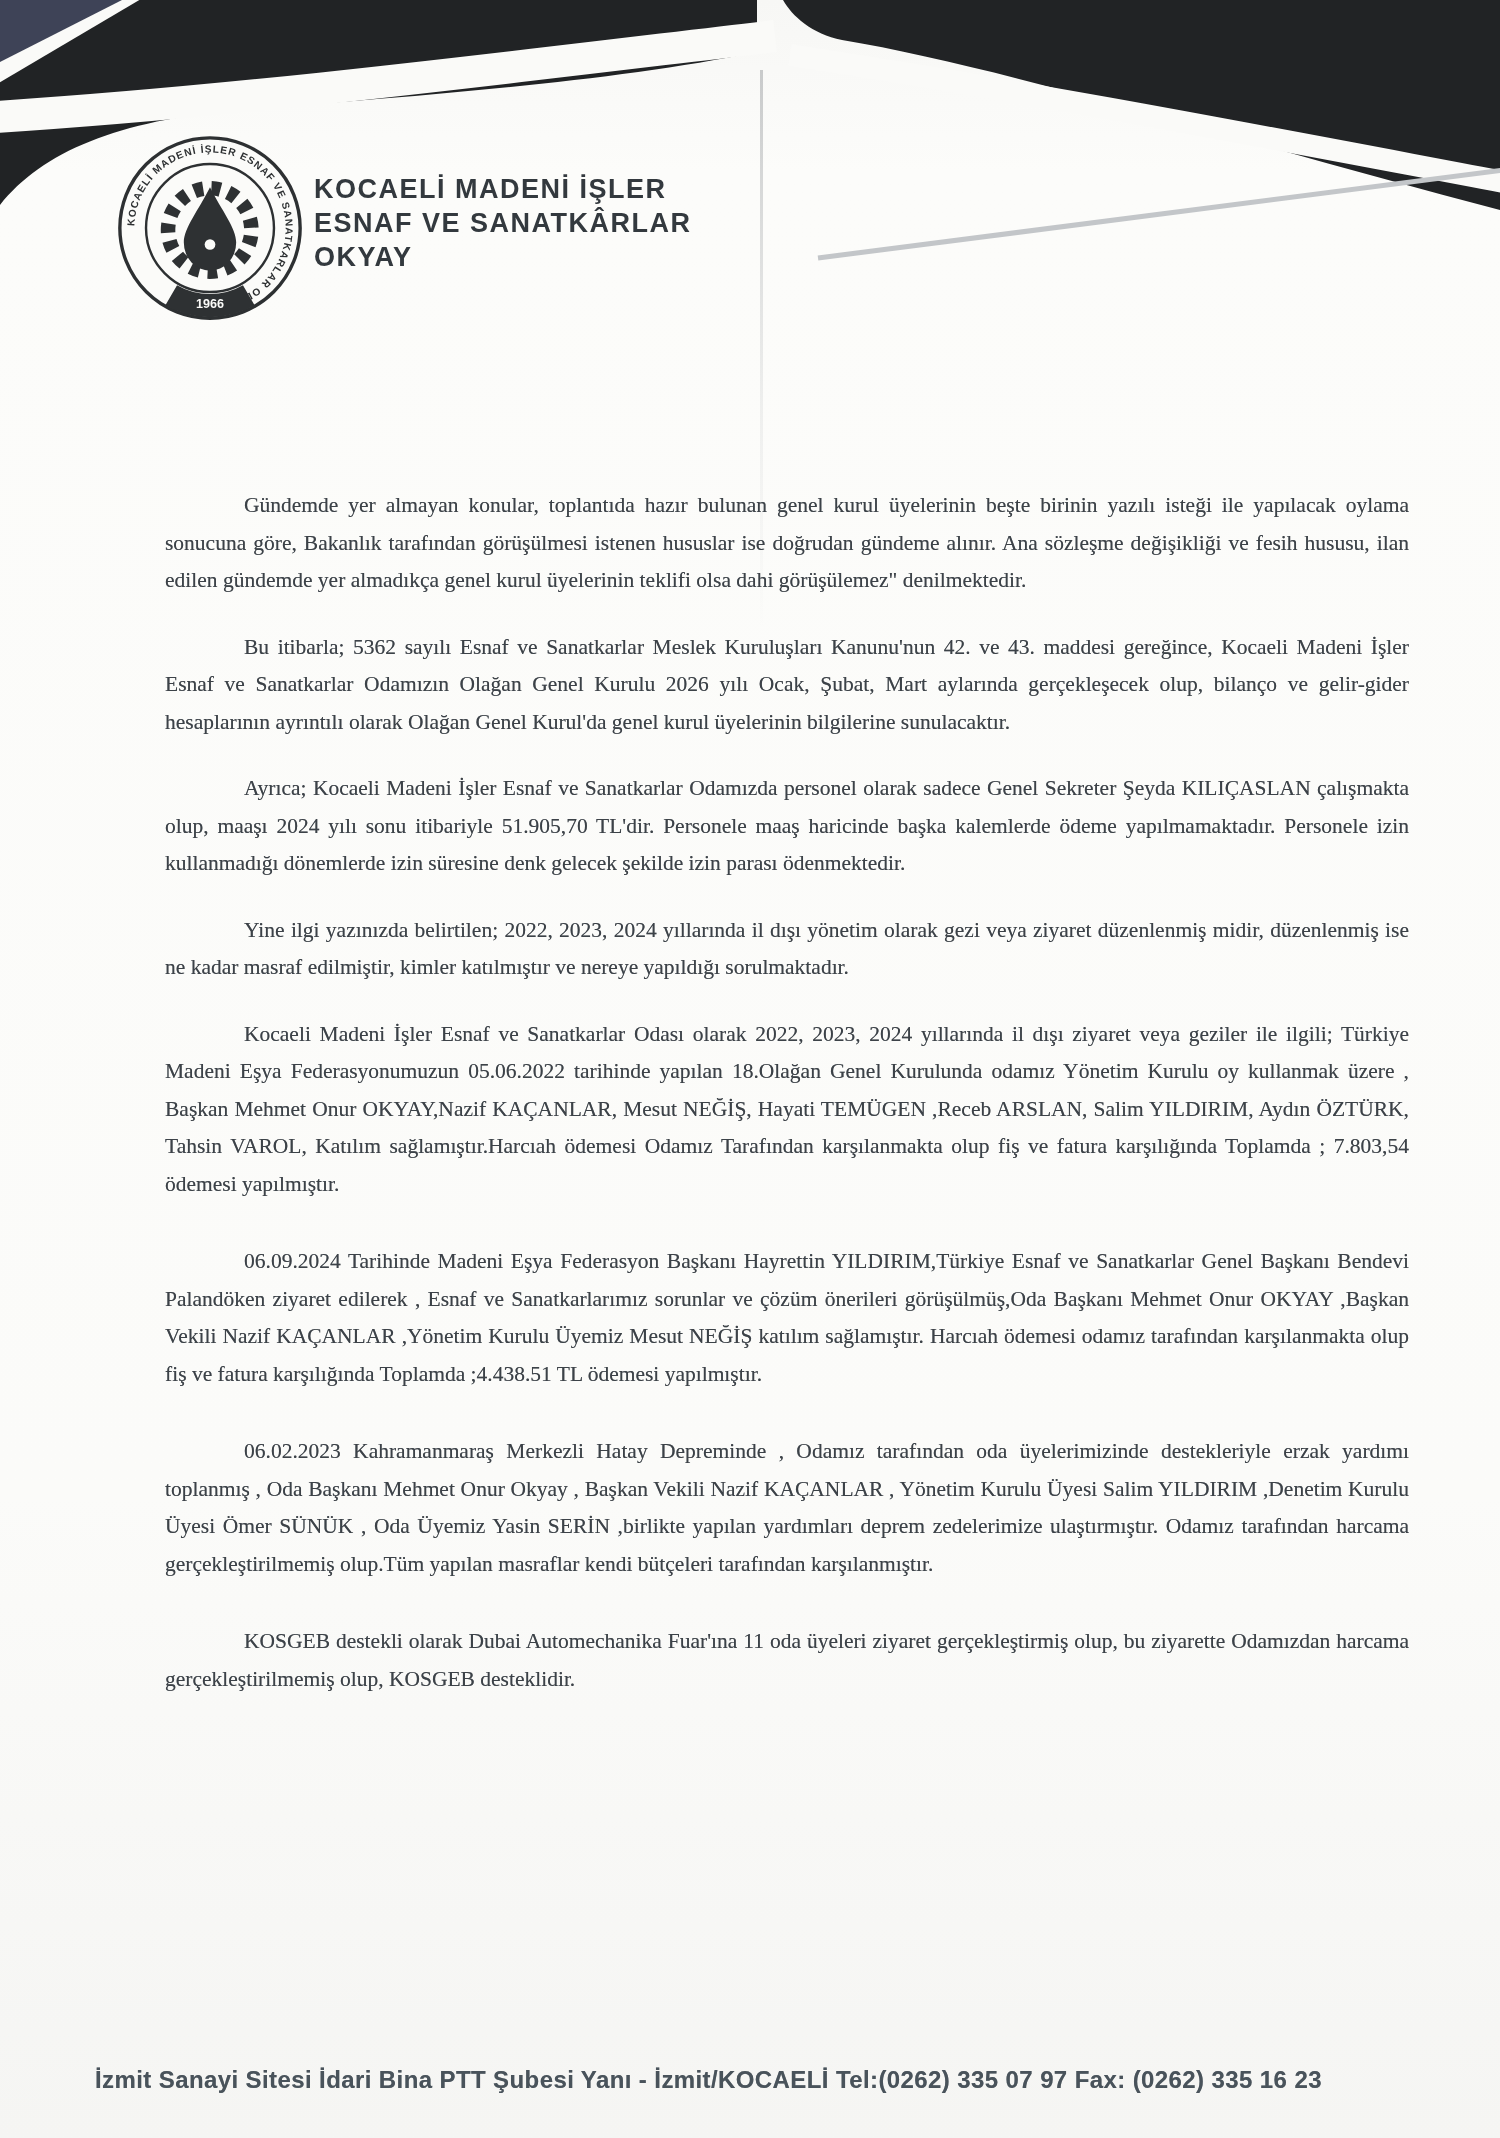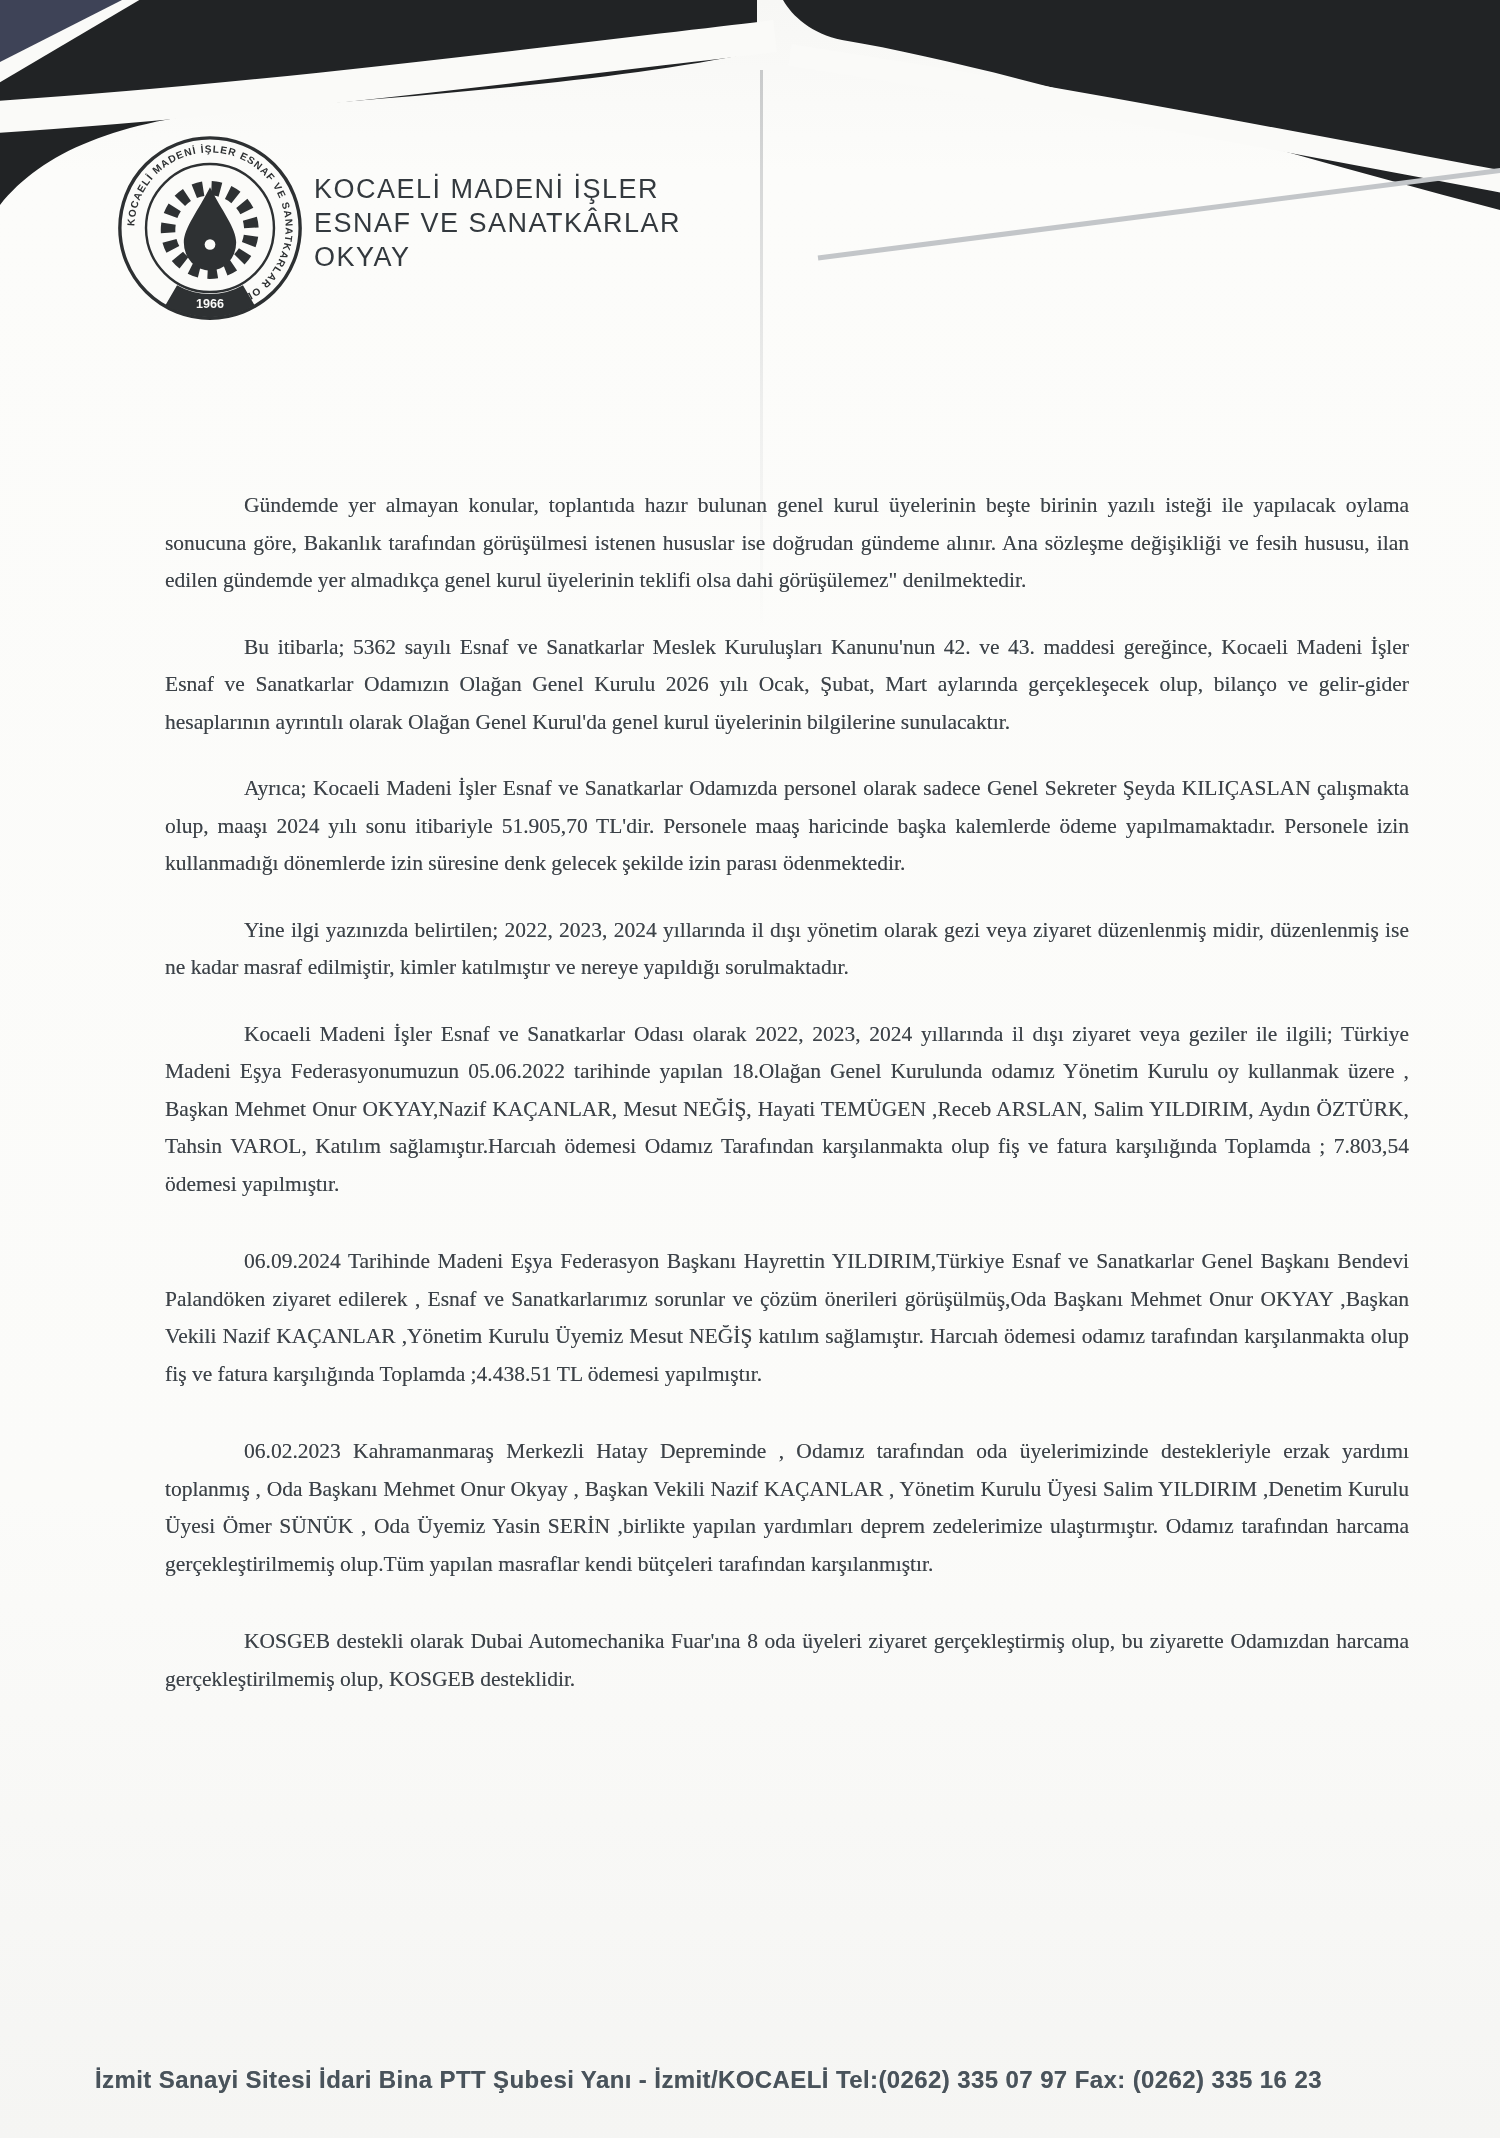--- a/index.html
+++ b/index.html
@@ -23,21 +23,21 @@
     width: 3px; height: 560px;
     background: linear-gradient(180deg, rgba(110,115,120,0.35), rgba(140,145,150,0.12) 60%, rgba(150,155,160,0));
   }
   .seal {
     position: absolute; left: 112px; top: 134px;
   }
   .letterhead {
     position: absolute; left: 314px; top: 172px;
     color: #33393e;
     font-family: "Liberation Sans", sans-serif;
-    font-weight: 400;
+    font-weight: 700;
     font-size: 27px;
     line-height: 34px;
     letter-spacing: 1.5px;
   }
   .letter-body {
     position: absolute; left: 165px; top: 487px;
     width: 1256px;
     color: #3c4248;
     font-size: 21.5px;
     line-height: 37.5px;
@@ -111,18 +111,18 @@
   </div>
 
   <div class="letter-body">
     <p>Gündemde yer almayan konular, toplantıda hazır bulunan genel kurul üyelerinin beşte birinin yazılı isteği ile yapılacak oylama sonucuna göre, Bakanlık tarafından görüşülmesi istenen hususlar ise doğrudan gündeme alınır. Ana sözleşme değişikliği ve fesih hususu, ilan edilen gündemde yer almadıkça genel kurul üyelerinin teklifi olsa dahi görüşülemez" denilmektedir.</p>
     <p>Bu itibarla; 5362 sayılı Esnaf ve Sanatkarlar Meslek Kuruluşları Kanunu'nun 42. ve 43. maddesi gereğince, Kocaeli Madeni İşler Esnaf ve Sanatkarlar Odamızın Olağan Genel Kurulu 2026 yılı Ocak, Şubat, Mart aylarında gerçekleşecek olup, bilanço ve gelir-gider hesaplarının ayrıntılı olarak Olağan Genel Kurul'da genel kurul üyelerinin bilgilerine sunulacaktır.</p>
     <p>Ayrıca; Kocaeli Madeni İşler Esnaf ve Sanatkarlar Odamızda personel olarak sadece Genel Sekreter Şeyda KILIÇASLAN çalışmakta olup, maaşı 2024 yılı sonu itibariyle 51.905,70 TL'dir. Personele maaş haricinde başka kalemlerde ödeme yapılmamaktadır. Personele izin kullanmadığı dönemlerde izin süresine denk gelecek şekilde izin parası ödenmektedir.</p>
     <p>Yine ilgi yazınızda belirtilen; 2022, 2023, 2024 yıllarında il dışı yönetim olarak gezi veya ziyaret düzenlenmiş midir, düzenlenmiş ise ne kadar masraf edilmiştir, kimler katılmıştır ve nereye yapıldığı sorulmaktadır.</p>
     <p class="gap-wide">Kocaeli Madeni İşler Esnaf ve Sanatkarlar Odası olarak 2022, 2023, 2024 yıllarında il dışı ziyaret veya geziler ile ilgili; Türkiye Madeni Eşya Federasyonumuzun 05.06.2022 tarihinde yapılan 18.Olağan Genel Kurulunda odamız Yönetim Kurulu oy kullanmak üzere , Başkan Mehmet Onur OKYAY,Nazif KAÇANLAR, Mesut NEĞİŞ, Hayati TEMÜGEN ,Receb ARSLAN, Salim YILDIRIM, Aydın ÖZTÜRK, Tahsin VAROL, Katılım sağlamıştır.Harcıah ödemesi Odamız Tarafından karşılanmakta olup fiş ve fatura karşılığında Toplamda ; 7.803,54 ödemesi yapılmıştır.</p>
     <p class="gap-wide">06.09.2024 Tarihinde Madeni Eşya Federasyon Başkanı Hayrettin YILDIRIM,Türkiye Esnaf ve Sanatkarlar Genel Başkanı Bendevi Palandöken ziyaret edilerek , Esnaf ve Sanatkarlarımız sorunlar ve çözüm önerileri görüşülmüş,Oda Başkanı Mehmet Onur OKYAY ,Başkan Vekili Nazif KAÇANLAR ,Yönetim Kurulu Üyemiz Mesut NEĞİŞ katılım sağlamıştır. Harcıah ödemesi odamız tarafından karşılanmakta olup fiş ve fatura karşılığında Toplamda ;4.438.51 TL ödemesi yapılmıştır.</p>
     <p class="gap-wide">06.02.2023 Kahramanmaraş Merkezli Hatay Depreminde , Odamız tarafından oda üyelerimizinde destekleriyle erzak yardımı toplanmış , Oda Başkanı Mehmet Onur Okyay , Başkan Vekili Nazif KAÇANLAR , Yönetim Kurulu Üyesi Salim YILDIRIM ,Denetim Kurulu Üyesi Ömer SÜNÜK , Oda Üyemiz Yasin SERİN  ,birlikte yapılan yardımları deprem zedelerimize ulaştırmıştır. Odamız tarafından harcama gerçekleştirilmemiş olup.Tüm yapılan masraflar kendi bütçeleri tarafından karşılanmıştır.</p>
-    <p>KOSGEB destekli olarak Dubai Automechanika Fuar'ına 8 oda üyeleri ziyaret gerçekleştirmiş olup, bu ziyarette Odamızdan harcama gerçekleştirilmemiş olup, KOSGEB desteklidir.</p>
+    <p>KOSGEB destekli olarak Dubai Automechanika Fuar'ına 11 oda üyeleri ziyaret gerçekleştirmiş olup, bu ziyarette Odamızdan harcama gerçekleştirilmemiş olup, KOSGEB desteklidir.</p>
   </div>
 
   <div class="footer-line">İzmit Sanayi Sitesi İdari Bina PTT Şubesi Yanı - İzmit/KOCAELİ  Tel:(0262) 335 07 97  Fax: (0262) 335 16 23</div>
 
 </div>
 
 </body></html>

